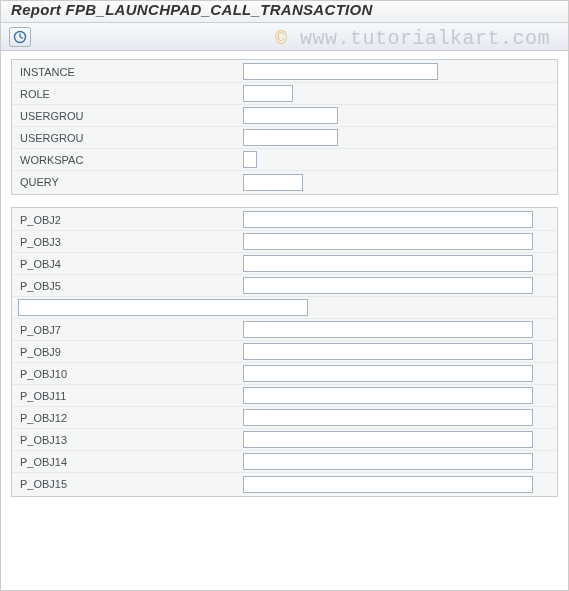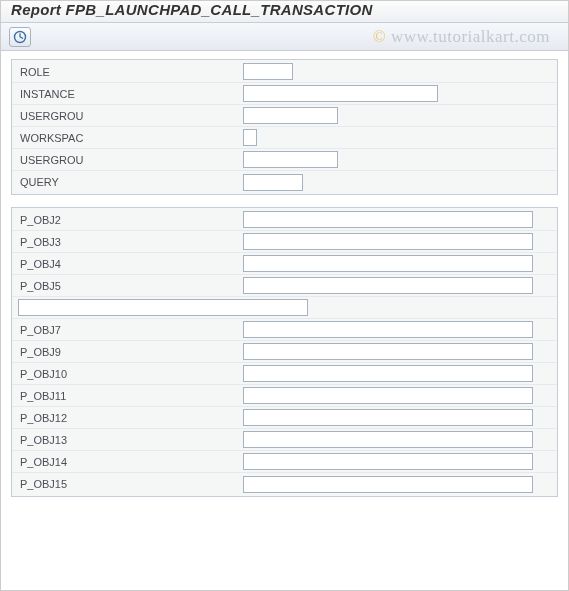--- a/index.html
+++ b/index.html
@@ -73,22 +73,22 @@
       height: 17px;
       border: 1px solid #a7b2c1;
       background: #fff;
       font-size: 11px;
       padding: 0 3px;
     }
     .watermark {
       position: absolute;
       top: 26px;
       right: 18px;
-      font-family: Liberation Serif, serif;
-      font-size: 17px;
+      font-family: Liberation Mono, monospace;
+      font-size: 20px;
       color: rgba(188, 194, 202, 0.85);
       pointer-events: none;
       letter-spacing: 0.5px;
     }
     .watermark .c { color: rgba(236, 194, 112, 0.85); }
   </style>
 </head>
 <body>
 
 <div class="header">
@@ -109,40 +109,40 @@
 
 <div class="watermark">
   <span class="c">©</span>
   <span>www.tutorialkart.com</span>
 </div>
 
 <div class="content">
 
   <div class="group-box" id="group1">
       <div class="row">
+        <div class="lbl">INSTANCE</div>
+        <div class="val"><input type="text" style="width: 195px;"></div>
+      </div>
+      <div class="row">
         <div class="lbl">ROLE</div>
         <div class="val"><input type="text" style="width: 50px;"></div>
       </div>
       <div class="row">
-        <div class="lbl">INSTANCE</div>
-        <div class="val"><input type="text" style="width: 195px;"></div>
-      </div>
-      <div class="row">
         <div class="lbl">USERGROU</div>
         <div class="val"><input type="text" style="width: 95px;"></div>
       </div>
       <div class="row">
+        <div class="lbl">USERGROU</div>
+        <div class="val"><input type="text" style="width: 95px;"></div>
+      </div>
+      <div class="row">
         <div class="lbl">WORKSPAC</div>
         <div class="val"><input type="text" style="width: 14px;"></div>
       </div>
       <div class="row">
-        <div class="lbl">USERGROU</div>
-        <div class="val"><input type="text" style="width: 95px;"></div>
-      </div>
-      <div class="row">
         <div class="lbl">QUERY</div>
         <div class="val"><input type="text" style="width: 60px;"></div>
       </div>
     </div>
 
   <div class="group-box" id="group2">
       <div class="row">
         <div class="lbl">P_OBJ2</div>
         <div class="val"><input type="text" style="width: 290px;"></div>
       </div>

